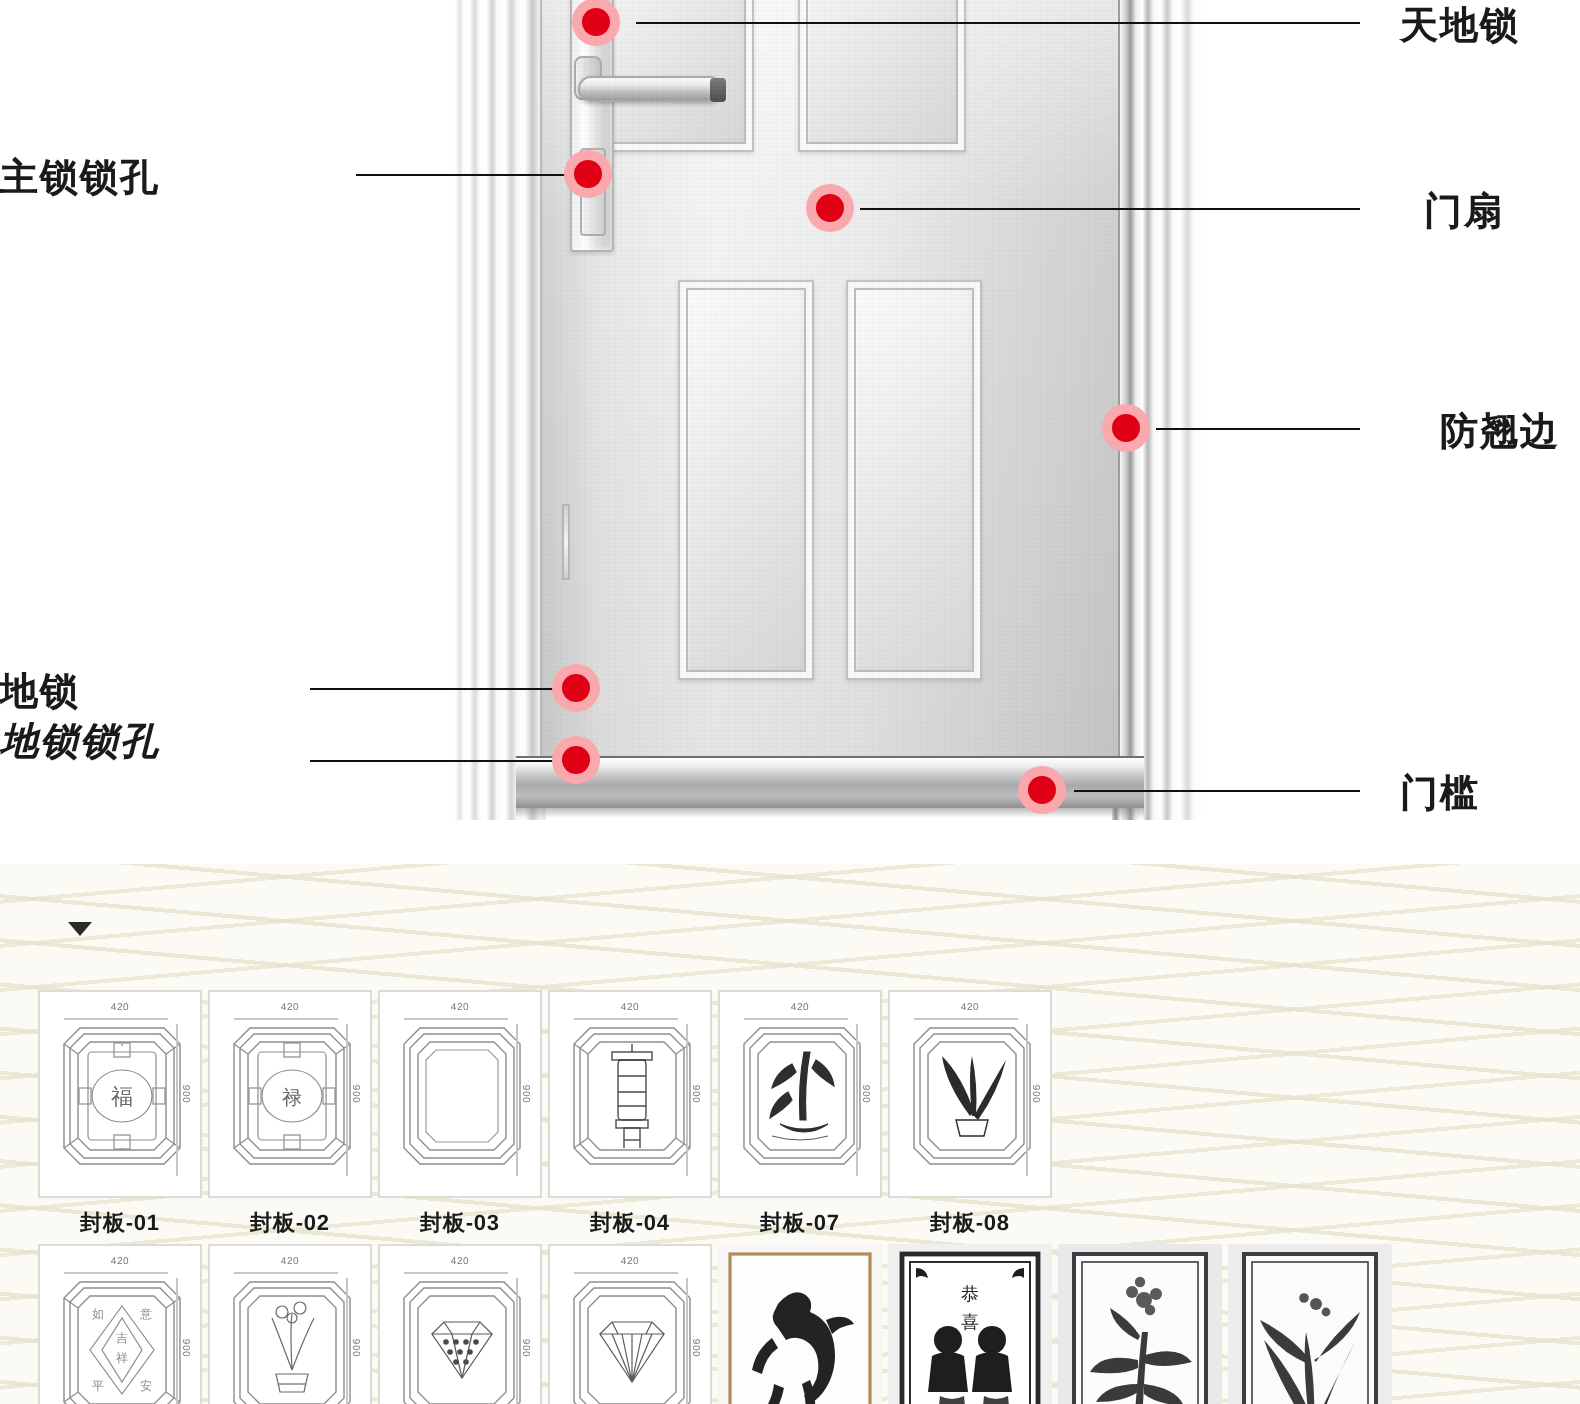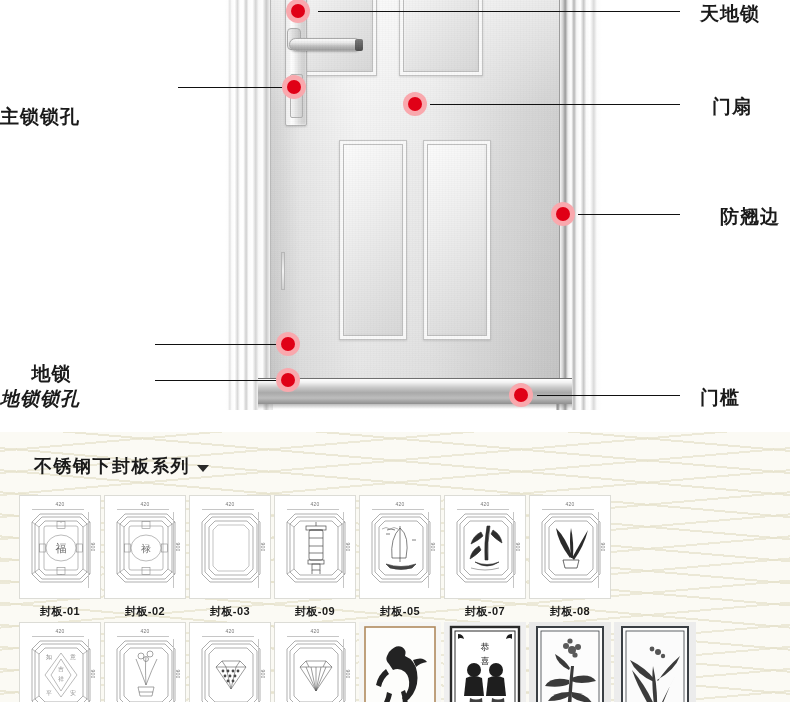--- a/index.html
+++ b/index.html
@@ -187,21 +187,21 @@
     position: absolute;
     font-size: 19px;
     font-weight: bold;
     color: #1a1a1a;
     letter-spacing: 1px;
     white-space: nowrap;
     z-index: 18;
     line-height: 1;
   }
   .callout-label.right { text-align: left; }
-  .callout-label.left  { text-align: center; margin-top: 27px; }
+  .callout-label.left  { text-align: left; }
 
   
   #series-section {
     position: absolute;
     left: 0; top: 432px;
     width: 790px; height: 270px;
     background-color: #fbfaf4;
     background-image:
       repeating-linear-gradient(5deg,  rgba(232,228,208,0.0) 0px, rgba(232,228,208,0.0) 10px, rgba(230,226,204,0.75) 10px, rgba(230,226,204,0.75) 12px, rgba(232,228,208,0.0) 12px, rgba(232,228,208,0.0) 22px),
       repeating-linear-gradient(-5deg, rgba(232,228,208,0.0) 0px, rgba(232,228,208,0.0) 10px, rgba(230,226,204,0.70) 10px, rgba(230,226,204,0.70) 12px, rgba(232,228,208,0.0) 12px, rgba(232,228,208,0.0) 22px);
@@ -338,21 +338,20 @@
         <div class="callout-label left" style="top: 362px; left: 0px; width: 43px; font-style: italic;">地锁锁孔</div>
         <div class="marker" style="left: 509px; top: 383px;"></div>
         <div class="leader" style="left: 537px; top: 395px; width: 143px;"></div>
         <div class="callout-label right" style="top: 388px; left: 700px;">门槛</div>
       </div>
   </div>
 
   <div id="series-section">
 
     <div id="series-title-row">
-      <div id="series-title">不锈钢下封板系列</div>
       <div id="series-title-caret"></div>
     </div>
 
     <div class="panel-grid" id="panel-row-1">
         <div class="panel-cell">
           <div class="panel-card">
             <svg class="panel-svg" width="82" height="104" viewBox="0 0 82 104">
               <g fill="none" stroke="#8d8d8d" stroke-width="0.7">
                 <path d="M20 18 L62 18 L70 26 L70 78 L62 86 L20 86 L12 78 L12 26 Z"></path>
                 <path d="M22 21 L60 21 L67 28 L67 76 L60 83 L22 83 L15 76 L15 28 Z"></path>
@@ -444,43 +443,21 @@
                 <rect x="33" y="64" width="16" height="4"></rect>
                 <rect x="37" y="68" width="8" height="6"></rect>
                 <path d="M41 26 v4 M37 74 v4 M45 74 v4"></path>
               </g>
             </svg>
             <div class="dim-line-h"></div>
             <div class="dim-line-v"></div>
             <div class="dim-top">420</div>
             <div class="dim-right">900</div>
           </div>
-          <div class="panel-caption">封板-09</div>
-        </div>
-        <div class="panel-cell">
-          <div class="panel-card">
-            <svg class="panel-svg" width="82" height="104" viewBox="0 0 82 104">
-              <g fill="none" stroke="#8d8d8d" stroke-width="0.7">
-                <path d="M20 18 L62 18 L70 26 L70 78 L62 86 L20 86 L12 78 L12 26 Z"></path>
-                <path d="M22 21 L60 21 L67 28 L67 76 L60 83 L22 83 L15 76 L15 28 Z"></path>
-                <path d="M25 25 L57 25 L63 31 L63 73 L57 79 L25 79 L19 73 L19 31 Z"></path>
-              </g>
-              <g fill="none" stroke="#3a3a3a" stroke-width="0.65">
-                <path d="M26 68 q15 5 30 0 l-4 4 q-11 3 -22 0 Z" fill="#444"></path>
-                <path d="M40 30 L40 66 M40 32 q10 8 6 30 l-14 0 q-2 -20 8 -30 Z" fill="#fff"></path>
-                <path d="M30 38 h-4 M52 44 h4 M27 34 q4 -2 8 0"></path>
-                <path d="M22 33 q4 -3 8 0 q4 -3 8 0" stroke="#888"></path>
-              </g>
-            </svg>
-            <div class="dim-line-h"></div>
-            <div class="dim-line-v"></div>
-            <div class="dim-top">420</div>
-            <div class="dim-right">900</div>
-          </div>
-          <div class="panel-caption">封板-05</div>
+          <div class="panel-caption">封板-04</div>
         </div>
         <div class="panel-cell">
           <div class="panel-card">
             <svg class="panel-svg" width="82" height="104" viewBox="0 0 82 104">
               <g fill="none" stroke="#8d8d8d" stroke-width="0.7">
                 <path d="M20 18 L62 18 L70 26 L70 78 L62 86 L20 86 L12 78 L12 26 Z"></path>
                 <path d="M22 21 L60 21 L67 28 L67 76 L60 83 L22 83 L15 76 L15 28 Z"></path>
                 <path d="M25 25 L57 25 L63 31 L63 73 L57 79 L25 79 L19 73 L19 31 Z"></path>
               </g>
               <g fill="#2e2e2e" stroke="#2e2e2e" stroke-width="0.6">

